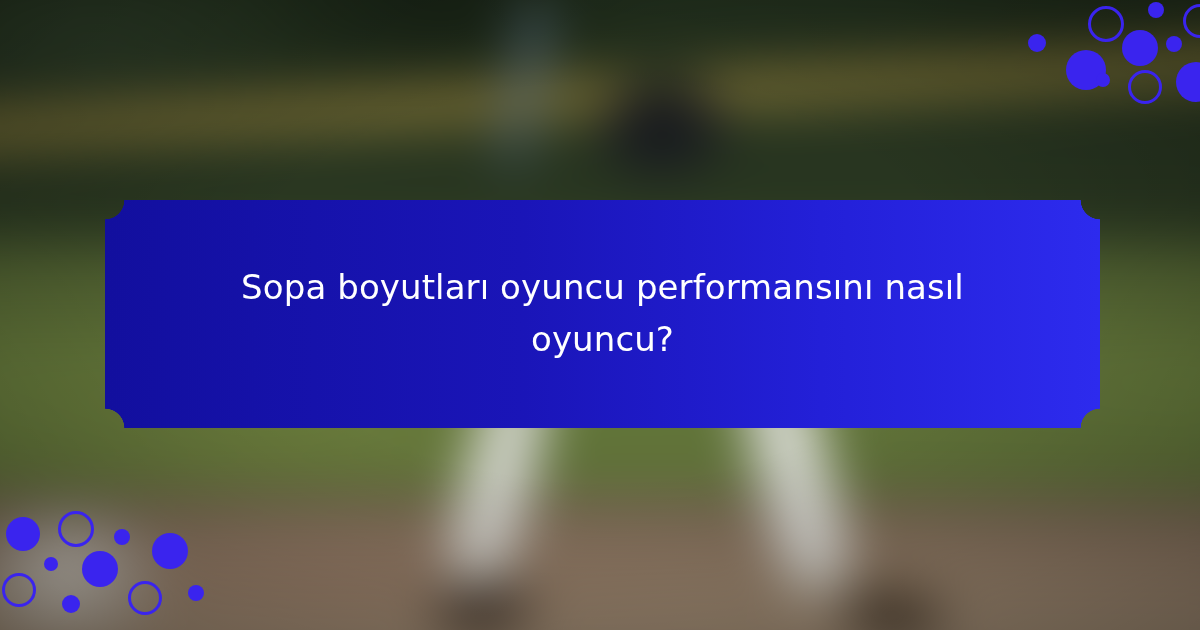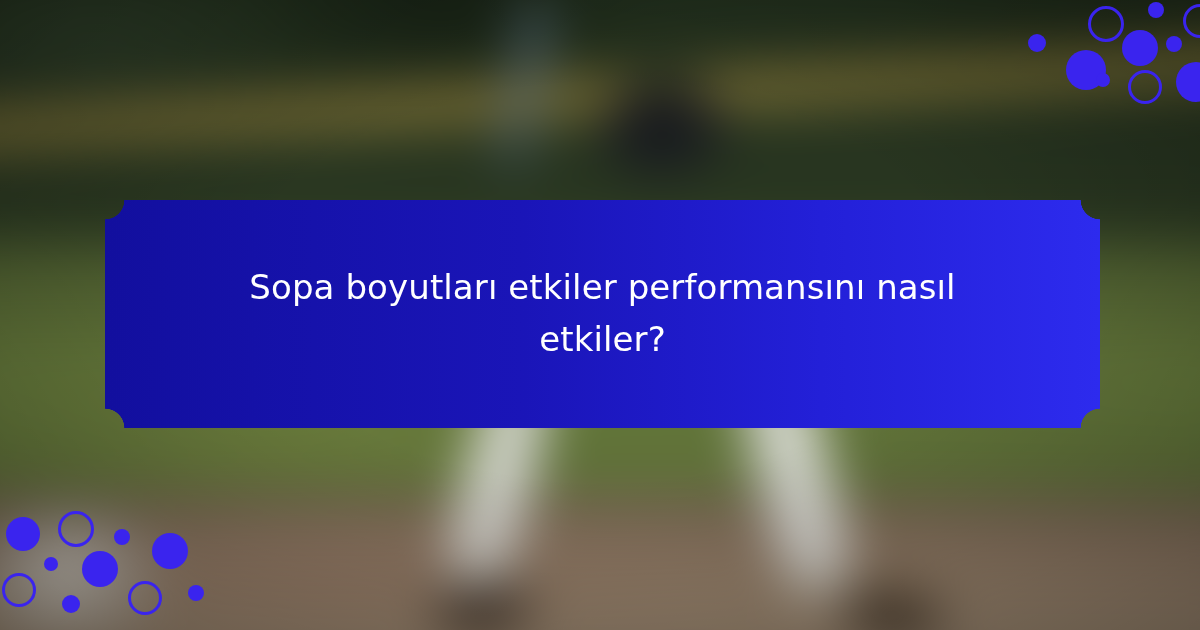--- a/index.html
+++ b/index.html
@@ -264,16 +264,16 @@
       <span class="dot fill" style="--dotc: #3a24ee; left: 44px; top: 62px; width: 14px; height: 14px;"></span>
       <span class="dot fill" style="--dotc: #3a24ee; left: 82px; top: 56px; width: 36px; height: 36px;"></span>
       <span class="dot ring" style="--dotc: #3a24ee; left: 2px; top: 78px; width: 34px; height: 34px;"></span>
       <span class="dot fill" style="--dotc: #3a24ee; left: 62px; top: 100px; width: 18px; height: 18px;"></span>
       <span class="dot ring" style="--dotc: #3a24ee; left: 128px; top: 86px; width: 34px; height: 34px;"></span>
       <span class="dot fill" style="--dotc: #3a24ee; left: 188px; top: 90px; width: 16px; height: 16px;"></span>
     </div>
 
   <div class="banner">
     <div class="banner-bg" style="background: linear-gradient(90deg, rgb(18, 15, 158) 0%, rgb(26, 21, 184) 42%, rgb(35, 32, 216) 72%, rgb(45, 43, 238) 100%);"></div>
-    <div class="banner-text" style="color: rgb(255, 255, 255);">Sopa boyutları etkiler performansını nasıl etkiler?</div>
+    <div class="banner-text" style="color: rgb(255, 255, 255);">Sopa boyutları oyuncu performansını nasıl oyuncu?</div>
   </div>
 
 </div>
 
 </body></html>

